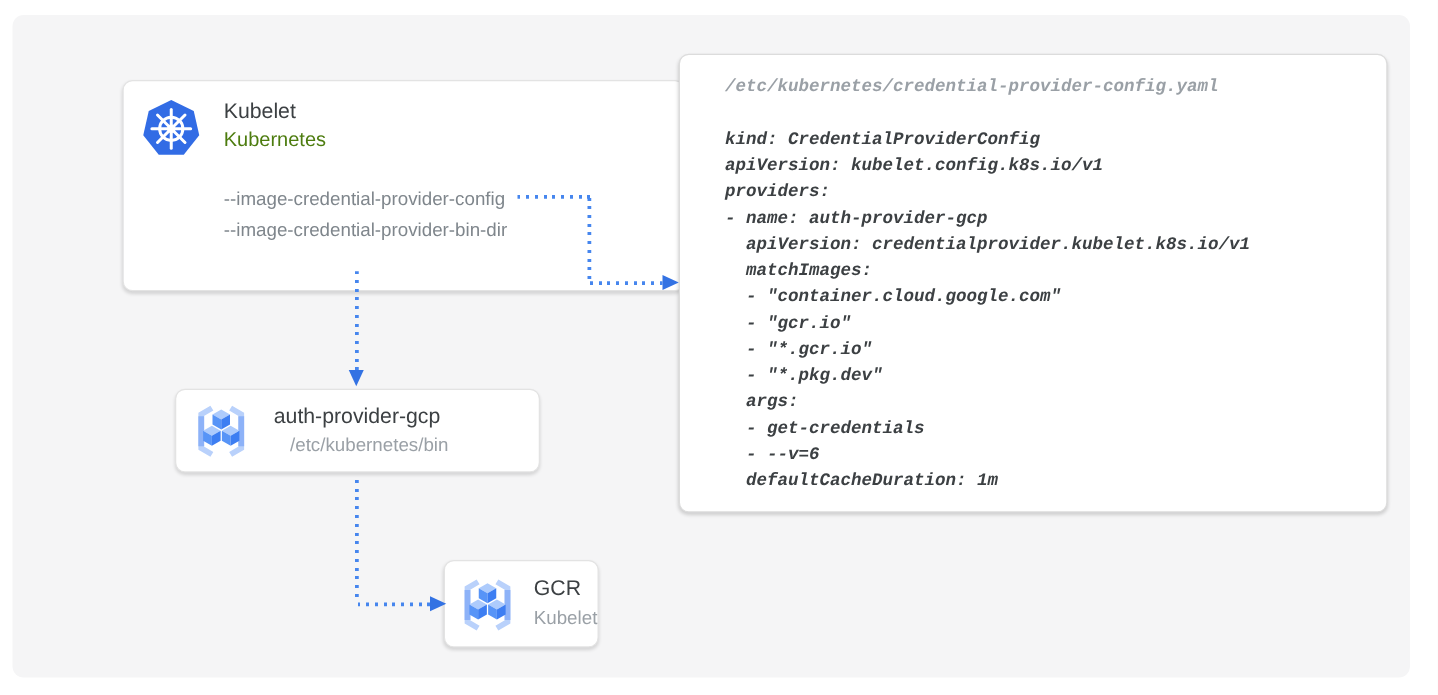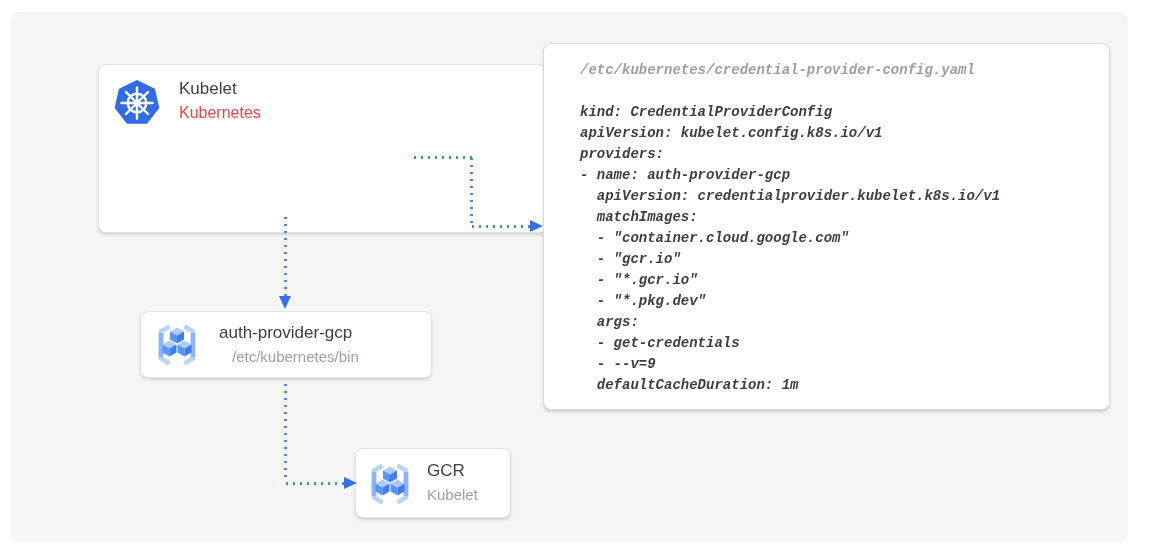--- a/index.html
+++ b/index.html
@@ -32,42 +32,42 @@
 
   
   .kubelet-card { left: 58px; top: 64px; width: 450px; height: 169px; margin-left: 40px; }
   .kubelet-card .node-icon { position: absolute; left: 14px; top: 14px; width: 48px; height: 48px; }
   .kubelet-card .node-title {
     position: absolute; left: 80px; top: 14px;
     font-size: 17px; color: #3c4043;
   }
   .kubelet-card .node-subtitle {
     position: absolute; left: 80px; top: 39px;
-    font-size: 16px; color: #ef4444;
+    font-size: 16px; color: #4d7c0f;
   }
   .kubelet-card .flags {
     position: absolute; left: 80px; top: 82px;
     font-size: 15px; line-height: 25px; color: #7f868c;
     white-space: nowrap;
   }
 
   
   .auth-card { left: 140px; top: 311px; width: 292px; height: 67px; }
   .auth-card .node-icon { position: absolute; left: 13px; top: 10px; width: 46px; height: 46px; }
   .auth-card .node-title {
     position: absolute; left: 78px; top: 11px;
     font-size: 17px; color: #3c4043; white-space: nowrap;
   }
   .auth-card .node-subtitle {
     position: absolute; left: 91px; top: 36px;
     font-size: 15px; color: #9aa0a6; white-space: nowrap;
   }
 
   
-  .gcr-card { left: 355px; top: 448px; width: 156px; height: 70px; }
+  .gcr-card { left: 355px; top: 448px; width: 124px; height: 70px; }
   .gcr-card .node-icon { position: absolute; left: 11px; top: 12px; width: 46px; height: 46px; }
   .gcr-card .node-title {
     position: absolute; left: 71px; top: 12px;
     font-size: 17px; color: #3c4043;
   }
   .gcr-card .node-subtitle {
     position: absolute; left: 71px; top: 37px;
     font-size: 15px; color: #9aa0a6;
   }
 
@@ -136,36 +136,40 @@
           <line x1="24" y1="24" x2="8.5" y2="24"></line>
           <line x1="24" y1="24" x2="13" y2="13"></line>
           <line x1="24" y1="24" x2="24" y2="8.5"></line>
           <line x1="24" y1="24" x2="35" y2="13"></line>
         </g>
         <circle cx="24" cy="24" r="3.4" fill="#ffffff"></circle>
       </svg>
     </span>
     <div class="node-title">Kubelet</div>
     <div class="node-subtitle">Kubernetes</div>
+    <div class="flags">
+      <div>--image-credential-provider-config</div>
+      <div>--image-credential-provider-bin-dir</div>
+    </div>
   </div>
 
   <div class="code-panel">
     <pre><span class="code-filename">/etc/kubernetes/credential-provider-config.yaml</span><div class="code-yaml">kind: CredentialProviderConfig
 apiVersion: kubelet.config.k8s.io/v1
 providers:
 - name: auth-provider-gcp
   apiVersion: credentialprovider.kubelet.k8s.io/v1
   matchImages:
   - "container.cloud.google.com"
   - "gcr.io"
   - "*.gcr.io"
   - "*.pkg.dev"
   args:
   - get-credentials
-  - --v=9
+  - --v=6
   defaultCacheDuration: 1m</div></pre>
   </div>
 
   <div class="card auth-card">
     <span class="node-icon">
       <svg width="46" height="46" viewBox="0 0 46 46">
         <g fill="none" stroke-linecap="butt">
           <polyline points="15.5,4.5 7,9.5 7,36.5 15.5,41.5" stroke="#b9d1fb" stroke-width="4.6"></polyline>
           <line x1="7" y1="11" x2="7" y2="35" stroke="#8db2f8" stroke-width="4.6"></line>
           <polyline points="30.5,4.5 39,9.5 39,36.5 30.5,41.5" stroke="#b9d1fb" stroke-width="4.6"></polyline>

